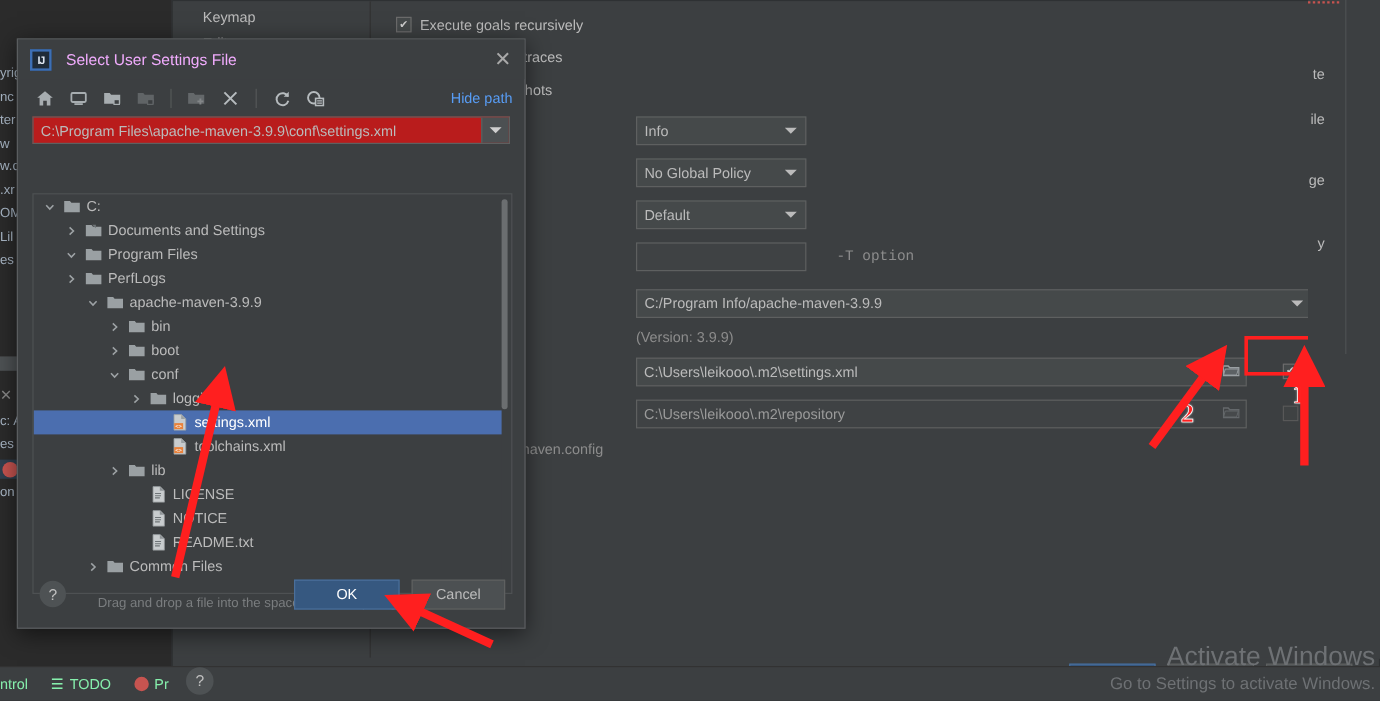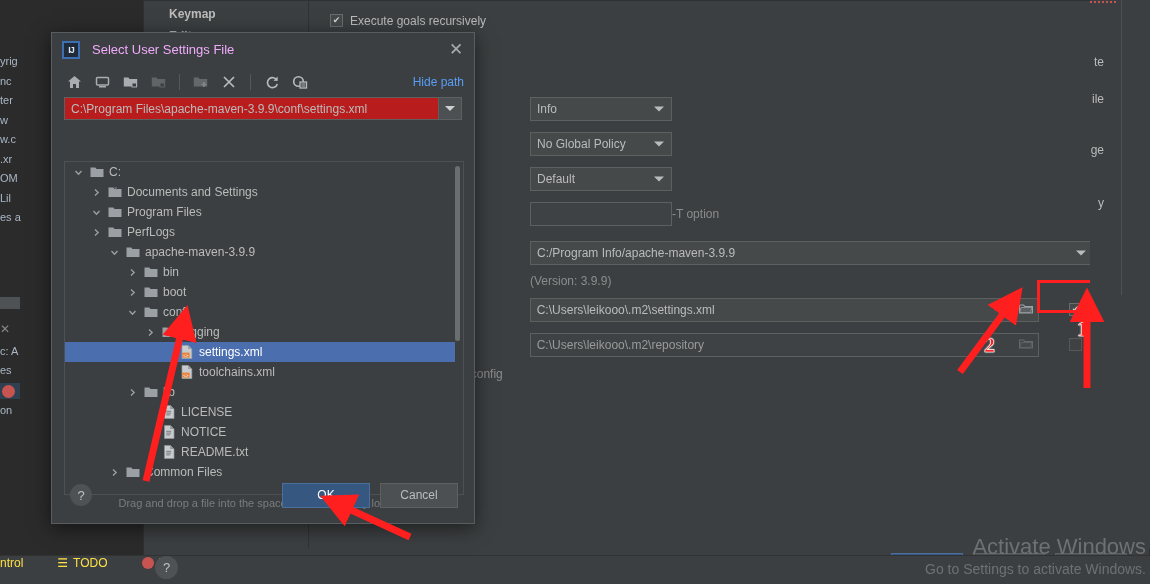--- a/index.html
+++ b/index.html
@@ -18,39 +18,39 @@
     background:#2b2b2b;
   }
   #bg-editor-text {
     position:absolute; left:0; top:52px; width:20px;
     color:#a9b7c6; font-size:11px; line-height:19.5px;
     white-space:pre;
   }
   #bg-statusbar {
     position:absolute; left:0; bottom:0; width:1150px; height:29px;
     background:#3c3f41; border-top:1px solid #323232;
-    display:flex; align-items:flex-start; gap:34px; padding-left:0px;
-    color:#fde047; font-size:12px;
+    display:flex; align-items:center; gap:19px; padding-left:0px;
+    color:#86efac; font-size:12px;
   }
   .sb-item { display:flex; align-items:center; gap:5px; }
 
   
   #settings-dialog {
     position:absolute; left:143px; top:0px; width:1007px; height:584px;
     background:#3c3f41; border:1px solid #2e3133;
     overflow:hidden;
   }
   #settings-sidebar {
     position:absolute; left:0; top:0; width:165px; height:549px;
     background:#3c3f41; border-right:1px solid #323232;
     padding-top:2px;
   }
   .tree-row { height:22px; display:flex; align-items:center;
     padding-left:12px; color:#bbbbbb; font-size:12px; }
-  .tree-row.bold { font-weight:bold; }
+  .tree-row.bold { font-weight:normal; }
   .tw { width:13px; display:inline-block; color:#9a9a9a; font-size:9px; }
 
   #settings-main {
     position:absolute; left:166px; top:0; right:0; height:549px;
     background:#3c3f41; padding:6px 14px 0 20px;
   }
   .chk-row { display:flex; align-items:center; height:27px; gap:7px; }
   .cb {
     width:13px; height:13px; border:1px solid #6b6b6b; background:#45494a;
     display:inline-flex; align-items:center; justify-content:center;
@@ -105,21 +105,20 @@
   }
   #watermark .wm1 { font-size:22px; line-height:26px; }
   #watermark .wm2 { font-size:14px; line-height:18px; }
 
   
   #file-dialog {
     position:absolute; left:14px; top:32px; width:424px; height:492px;
     background:#3c3f41; border:1px solid #5a5d5f;
     box-shadow:0 4px 18px rgba(0,0,0,.55);
     z-index:20;
-    margin-left:37px;
   }
   #fd-titlebar {
     height:33px; display:flex; align-items:center; padding:0 8px 0 10px;
     background:#3c3f41;
   }
   #fd-logo {
     width:18px;height:18px;border:2px solid #3d6fb5;background:#1f2b38;
     color:#dfe7f2;font-size:9px;font-weight:bold;
     display:flex;align-items:center;justify-content:center; flex:none;
     letter-spacing:-1px;
@@ -280,21 +279,21 @@
         <span>Default</span>
         <i class="arrow"></i>
       </div>
     </div>
 
     <div class="frow">
       <span class="flabel">unt</span>
       <div class="txtfield empty" style="width:142px;">
         <span></span>
       </div>
-      <span class="hint" style="margin-left:0;">-T option</span>
+      <span class="hint" style="margin-left:25px;font-family:Liberation Mono, monospace;">-T option</span>
     </div>
 
     <div class="frow" style="margin-top:4px;">
       <span class="flabel">ome path:</span>
       <div class="txtfield" style="width:565px;position:relative;">
         <span>C:/Program Info/apache-maven-3.9.9</span>
         <i class="arrow" style="position:absolute;right:8px;top:50%;transform:translateY(-50%);width:0;height:0;border-left:5px solid transparent;border-right:5px solid transparent;border-top:5px solid #bbbbbb;"></i>
       </div>
       <div class="browse-btn" style="margin-left:8px;">
         <span>...</span>

